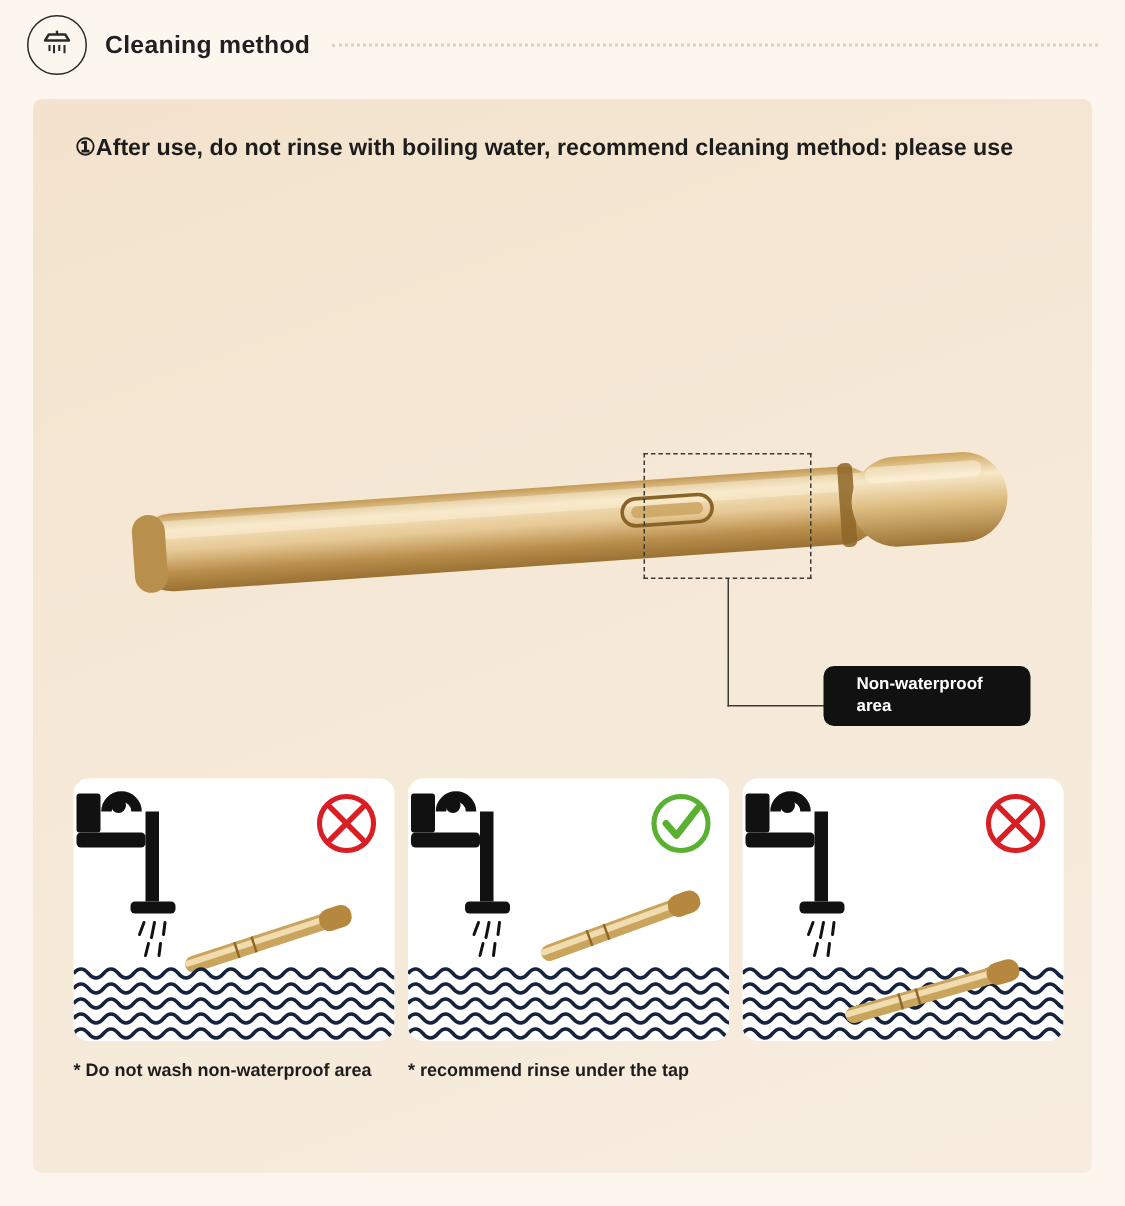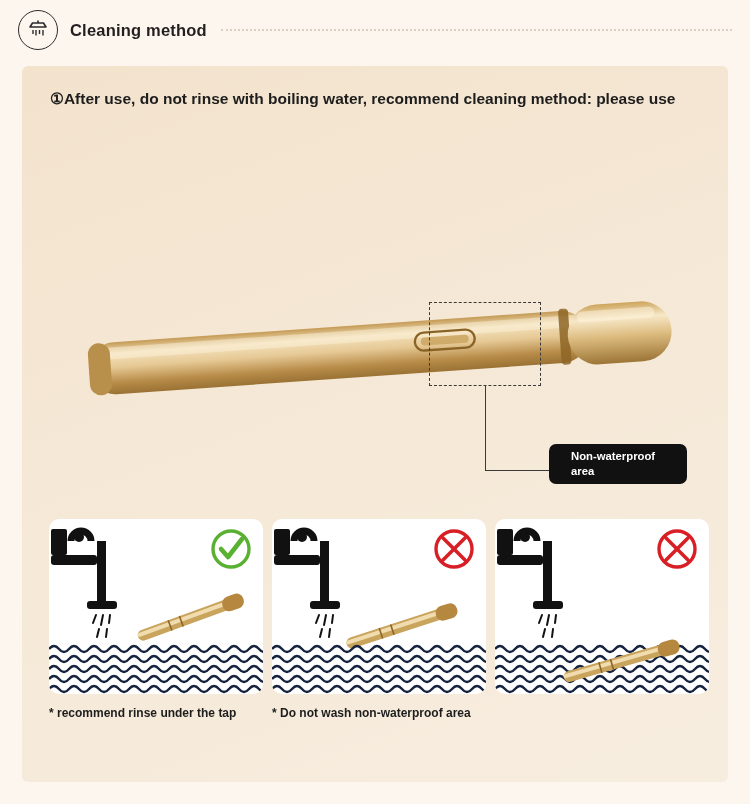--- a/index.html
+++ b/index.html
@@ -232,63 +232,20 @@
     <div class="callout">
       <span>Non-waterproof area</span>
     </div>
   </div>
 
   <div class="cards">
 
     <div class="card-wrap">
       <div class="card">
         <svg width="214" height="175" viewBox="0 0 214 175" aria-hidden="true">
-          <g transform="translate(0,0)">
-            <rect x="2" y="10" width="16" height="26" rx="2" fill="#111"></rect>
-            <rect x="2" y="36" width="46" height="10" rx="3" fill="#111"></rect>
-            <rect x="48" y="22" width="9" height="60" fill="#111"></rect>
-            <path d="M22 22 a10 10 0 0 1 20 0" fill="none" stroke="#111" stroke-width="7"></path>
-            <rect x="38" y="82" width="30" height="8" rx="3" fill="#111"></rect>
-            <circle cx="30" cy="18" r="5" fill="#111"></circle>
-          </g>
-          <g stroke="#111" stroke-width="2" stroke-linecap="round">
-            <line x1="47" y1="96" x2="44" y2="104"></line>
-            <line x1="54" y1="96" x2="52" y2="106"></line>
-            <line x1="61" y1="96" x2="60" y2="104"></line>
-            <line x1="50" y1="110" x2="48" y2="118"></line>
-            <line x1="58" y1="110" x2="57" y2="118"></line>
-          </g>
-          <g transform="rotate(-20 140 100)">
-            <rect x="86" y="94" width="100" height="11" rx="5.5" fill="#c9a45c"></rect>
-            <rect x="86" y="96" width="100" height="4" rx="2" fill="#f0dcae"></rect>
-            <rect x="176" y="92" width="22" height="15" rx="7" fill="#b6883f"></rect>
-            <line x1="120" y1="94" x2="120" y2="105" stroke="#8d6526" stroke-width="1.6"></line>
-            <line x1="132" y1="94" x2="132" y2="105" stroke="#8d6526" stroke-width="1.6"></line>
-          </g>
-          <g stroke="#16233f" stroke-width="2.4" fill="none">
-            <path d="M0 130 q5 -6 10 0 t10 0 t10 0 t10 0 t10 0 t10 0 t10 0 t10 0 t10 0 t10 0 t10 0 t10 0 t10 0 t10 0 t10 0 t10 0 t10 0 t10 0 t10 0 t10 0 t10 0 t10 0"></path>
-            <path d="M0 140 q5 -6 10 0 t10 0 t10 0 t10 0 t10 0 t10 0 t10 0 t10 0 t10 0 t10 0 t10 0 t10 0 t10 0 t10 0 t10 0 t10 0 t10 0 t10 0 t10 0 t10 0 t10 0 t10 0"></path>
-            <path d="M0 150 q5 -6 10 0 t10 0 t10 0 t10 0 t10 0 t10 0 t10 0 t10 0 t10 0 t10 0 t10 0 t10 0 t10 0 t10 0 t10 0 t10 0 t10 0 t10 0 t10 0 t10 0 t10 0 t10 0"></path>
-            <path d="M0 160 q5 -6 10 0 t10 0 t10 0 t10 0 t10 0 t10 0 t10 0 t10 0 t10 0 t10 0 t10 0 t10 0 t10 0 t10 0 t10 0 t10 0 t10 0 t10 0 t10 0 t10 0 t10 0 t10 0"></path>
-            <path d="M0 170 q5 -6 10 0 t10 0 t10 0 t10 0 t10 0 t10 0 t10 0 t10 0 t10 0 t10 0 t10 0 t10 0 t10 0 t10 0 t10 0 t10 0 t10 0 t10 0 t10 0 t10 0 t10 0 t10 0"></path>
-          </g>
-        </svg>
-        <div class="tick-wrap">
-          <svg width="44" height="44" viewBox="0 0 44 44" aria-hidden="true">
-            <circle cx="22" cy="22" r="18" fill="none" stroke="#5ab031" stroke-width="3.4"></circle>
-            <path d="M12 22 l7 8 l14 -18" fill="none" stroke="#5ab031" stroke-width="4.6" stroke-linecap="round" stroke-linejoin="round"></path>
-          </svg>
-        </div>
-      </div>
-      <div class="card-caption">* recommend rinse under the tap</div>
-    </div>
-
-    <div class="card-wrap">
-      <div class="card">
-        <svg width="214" height="175" viewBox="0 0 214 175" aria-hidden="true">
           <g>
             <rect x="2" y="10" width="16" height="26" rx="2" fill="#111"></rect>
             <rect x="2" y="36" width="46" height="10" rx="3" fill="#111"></rect>
             <rect x="48" y="22" width="9" height="60" fill="#111"></rect>
             <path d="M22 22 a10 10 0 0 1 20 0" fill="none" stroke="#111" stroke-width="7"></path>
             <rect x="38" y="82" width="30" height="8" rx="3" fill="#111"></rect>
             <circle cx="30" cy="18" r="5" fill="#111"></circle>
           </g>
           <g stroke="#111" stroke-width="2" stroke-linecap="round">
             <line x1="47" y1="96" x2="44" y2="104"></line>
@@ -319,20 +276,63 @@
             <line x1="33" y1="11" x2="11" y2="33" stroke="#d81f26" stroke-width="3.6" stroke-linecap="round"></line>
           </svg>
         </div>
       </div>
       <div class="card-caption">* Do not wash non-waterproof area</div>
     </div>
 
     <div class="card-wrap">
       <div class="card">
         <svg width="214" height="175" viewBox="0 0 214 175" aria-hidden="true">
+          <g transform="translate(0,0)">
+            <rect x="2" y="10" width="16" height="26" rx="2" fill="#111"></rect>
+            <rect x="2" y="36" width="46" height="10" rx="3" fill="#111"></rect>
+            <rect x="48" y="22" width="9" height="60" fill="#111"></rect>
+            <path d="M22 22 a10 10 0 0 1 20 0" fill="none" stroke="#111" stroke-width="7"></path>
+            <rect x="38" y="82" width="30" height="8" rx="3" fill="#111"></rect>
+            <circle cx="30" cy="18" r="5" fill="#111"></circle>
+          </g>
+          <g stroke="#111" stroke-width="2" stroke-linecap="round">
+            <line x1="47" y1="96" x2="44" y2="104"></line>
+            <line x1="54" y1="96" x2="52" y2="106"></line>
+            <line x1="61" y1="96" x2="60" y2="104"></line>
+            <line x1="50" y1="110" x2="48" y2="118"></line>
+            <line x1="58" y1="110" x2="57" y2="118"></line>
+          </g>
+          <g transform="rotate(-20 140 100)">
+            <rect x="86" y="94" width="100" height="11" rx="5.5" fill="#c9a45c"></rect>
+            <rect x="86" y="96" width="100" height="4" rx="2" fill="#f0dcae"></rect>
+            <rect x="176" y="92" width="22" height="15" rx="7" fill="#b6883f"></rect>
+            <line x1="120" y1="94" x2="120" y2="105" stroke="#8d6526" stroke-width="1.6"></line>
+            <line x1="132" y1="94" x2="132" y2="105" stroke="#8d6526" stroke-width="1.6"></line>
+          </g>
+          <g stroke="#16233f" stroke-width="2.4" fill="none">
+            <path d="M0 130 q5 -6 10 0 t10 0 t10 0 t10 0 t10 0 t10 0 t10 0 t10 0 t10 0 t10 0 t10 0 t10 0 t10 0 t10 0 t10 0 t10 0 t10 0 t10 0 t10 0 t10 0 t10 0 t10 0"></path>
+            <path d="M0 140 q5 -6 10 0 t10 0 t10 0 t10 0 t10 0 t10 0 t10 0 t10 0 t10 0 t10 0 t10 0 t10 0 t10 0 t10 0 t10 0 t10 0 t10 0 t10 0 t10 0 t10 0 t10 0 t10 0"></path>
+            <path d="M0 150 q5 -6 10 0 t10 0 t10 0 t10 0 t10 0 t10 0 t10 0 t10 0 t10 0 t10 0 t10 0 t10 0 t10 0 t10 0 t10 0 t10 0 t10 0 t10 0 t10 0 t10 0 t10 0 t10 0"></path>
+            <path d="M0 160 q5 -6 10 0 t10 0 t10 0 t10 0 t10 0 t10 0 t10 0 t10 0 t10 0 t10 0 t10 0 t10 0 t10 0 t10 0 t10 0 t10 0 t10 0 t10 0 t10 0 t10 0 t10 0 t10 0"></path>
+            <path d="M0 170 q5 -6 10 0 t10 0 t10 0 t10 0 t10 0 t10 0 t10 0 t10 0 t10 0 t10 0 t10 0 t10 0 t10 0 t10 0 t10 0 t10 0 t10 0 t10 0 t10 0 t10 0 t10 0 t10 0"></path>
+          </g>
+        </svg>
+        <div class="tick-wrap">
+          <svg width="44" height="44" viewBox="0 0 44 44" aria-hidden="true">
+            <circle cx="22" cy="22" r="18" fill="none" stroke="#5ab031" stroke-width="3.4"></circle>
+            <path d="M12 22 l7 8 l14 -18" fill="none" stroke="#5ab031" stroke-width="4.6" stroke-linecap="round" stroke-linejoin="round"></path>
+          </svg>
+        </div>
+      </div>
+      <div class="card-caption">* recommend rinse under the tap</div>
+    </div>
+
+    <div class="card-wrap">
+      <div class="card">
+        <svg width="214" height="175" viewBox="0 0 214 175" aria-hidden="true">
           <g>
             <rect x="2" y="10" width="16" height="26" rx="2" fill="#111"></rect>
             <rect x="2" y="36" width="46" height="10" rx="3" fill="#111"></rect>
             <rect x="48" y="22" width="9" height="60" fill="#111"></rect>
             <path d="M22 22 a10 10 0 0 1 20 0" fill="none" stroke="#111" stroke-width="7"></path>
             <rect x="38" y="82" width="30" height="8" rx="3" fill="#111"></rect>
             <circle cx="30" cy="18" r="5" fill="#111"></circle>
           </g>
           <g stroke="#111" stroke-width="2" stroke-linecap="round">
             <line x1="47" y1="96" x2="44" y2="104"></line>

